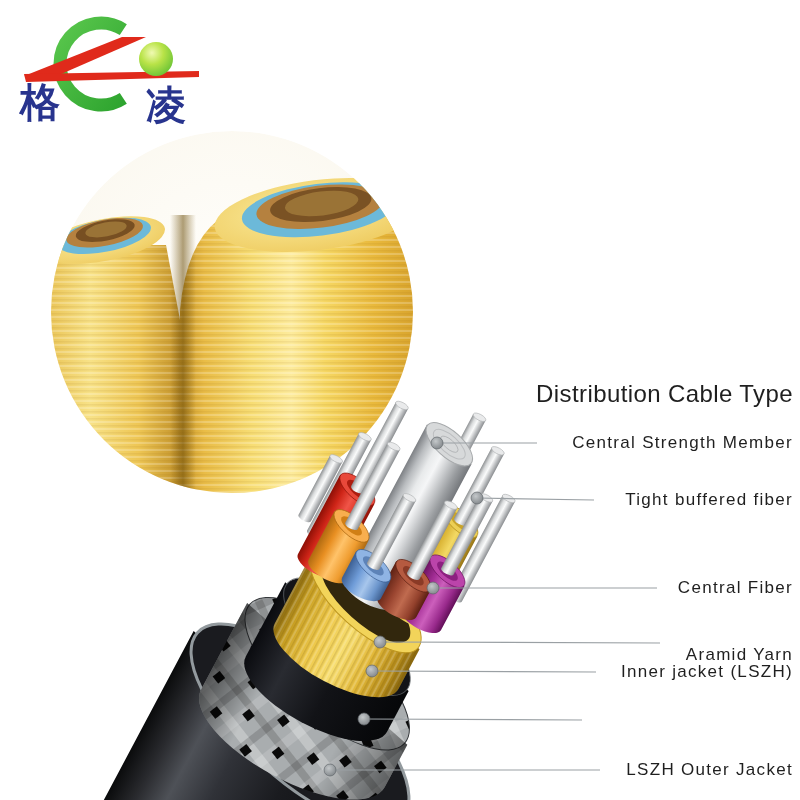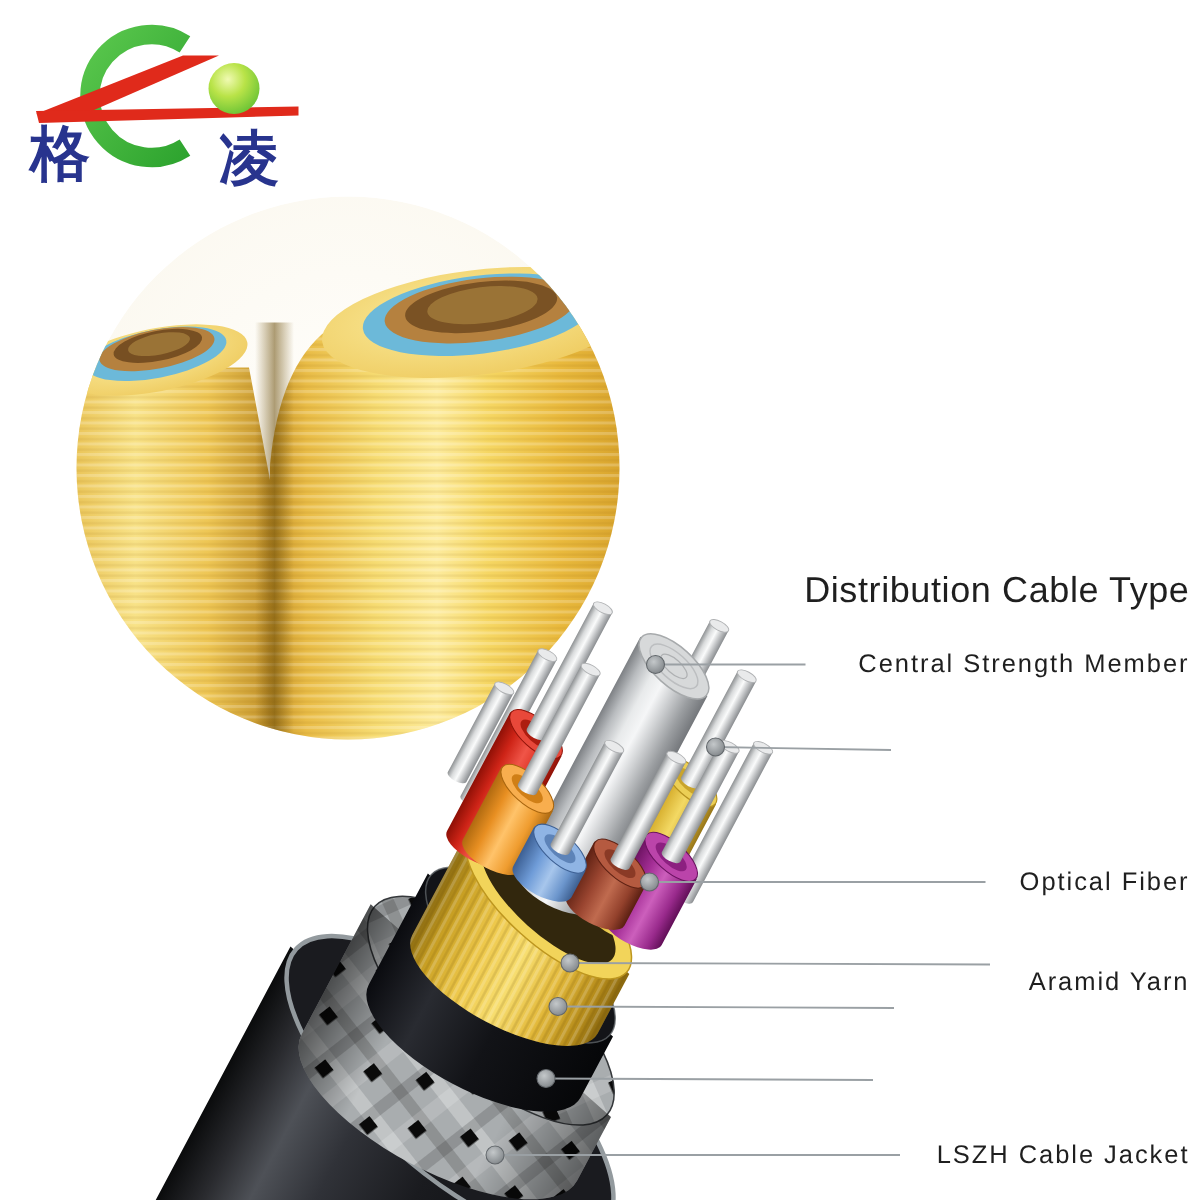--- a/index.html
+++ b/index.html
@@ -333,16 +333,18 @@
       <circle cx="433" cy="588" r="6"></circle>
       <circle cx="380" cy="642" r="6"></circle>
       <circle cx="372" cy="671" r="6"></circle>
       <circle cx="364" cy="719" r="6"></circle>
       <circle cx="330" cy="770" r="6"></circle>
     </g>
   </svg>
 
   <div id="figure-title">Distribution Cable Type</div>
   <div class="caption" style="top:433px">Central Strength Member</div>
-  <div class="caption" style="top:578px">Optical Fiber</div>
+  <div class="caption" style="top:490px">Tight buffered fiber</div>
+  <div class="caption" style="top:578px">Central Fiber</div>
   <div class="caption" style="top:645px">Aramid Yarn</div>
-  <div class="caption" style="top:760px">LSZH Cable Jacket</div>
+  <div class="caption" style="top:662px">Inner jacket (LSZH)</div>
+  <div class="caption" style="top:760px">LSZH Outer Jacket</div>
 </div>
 
 </body></html>

